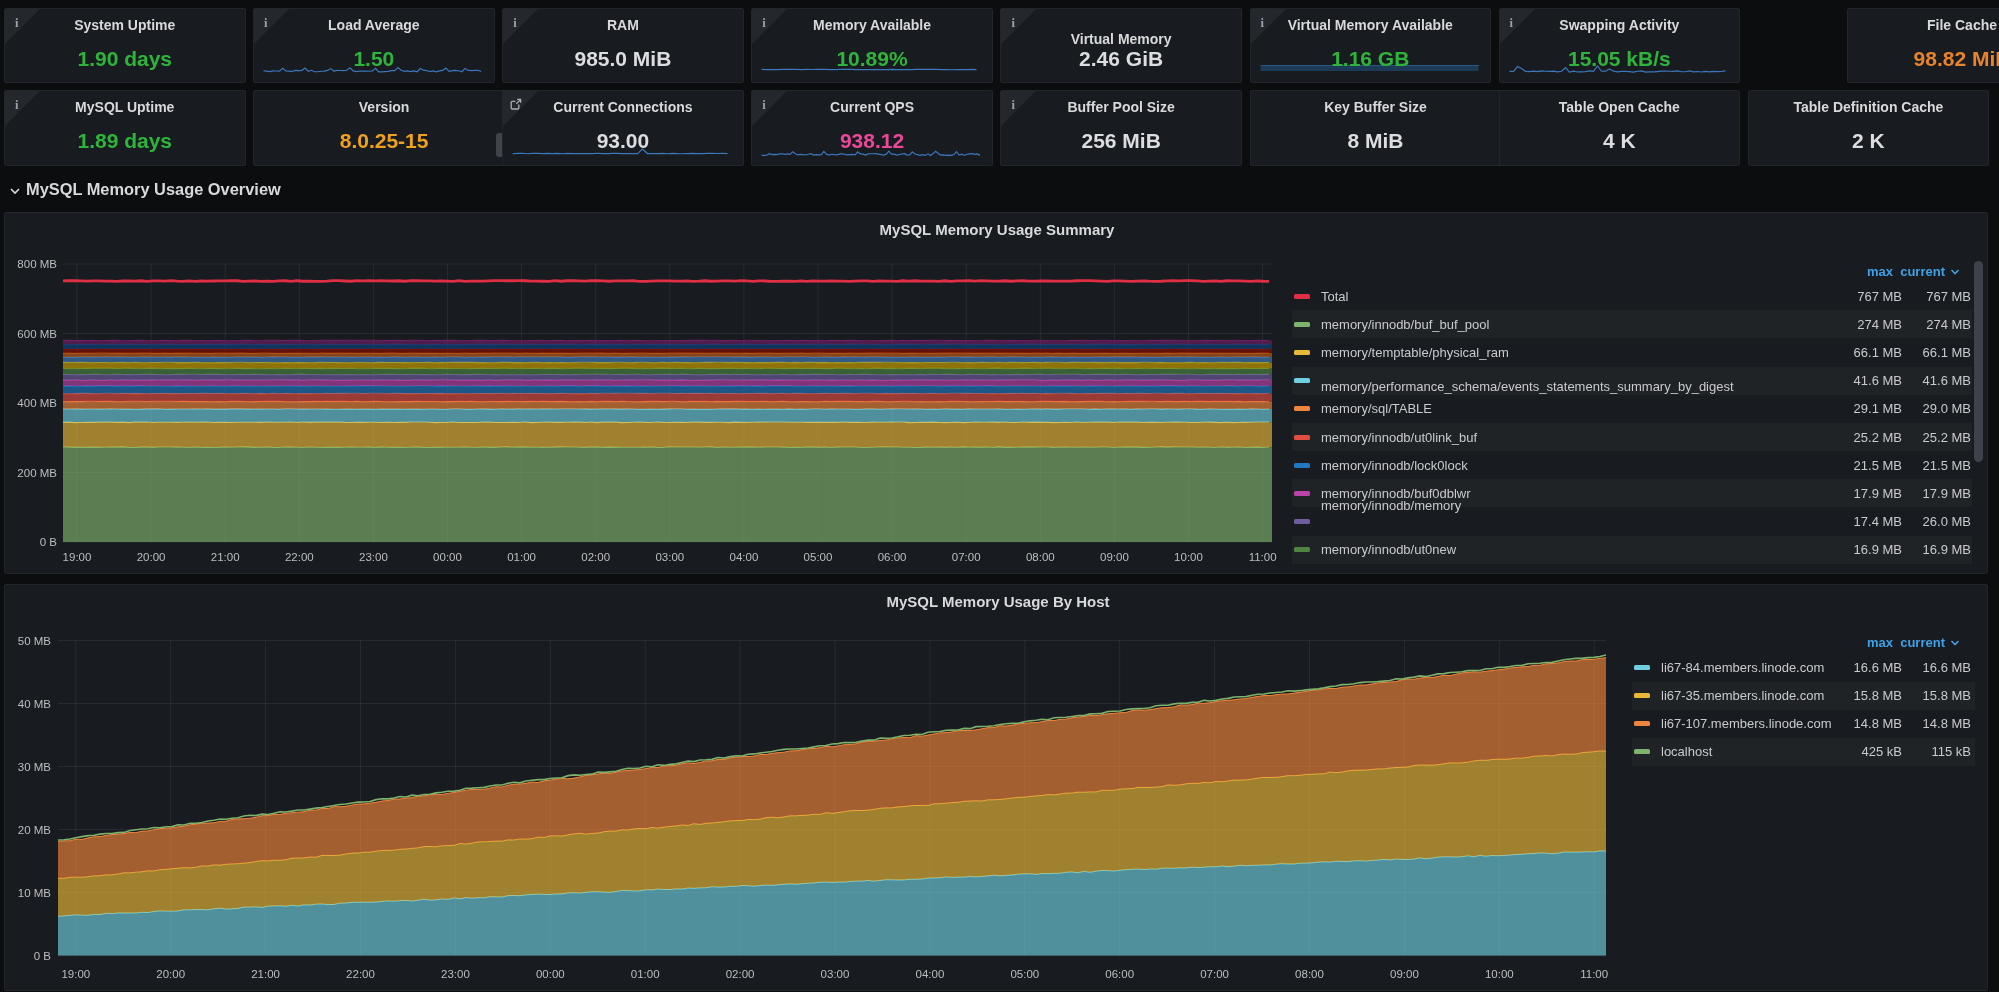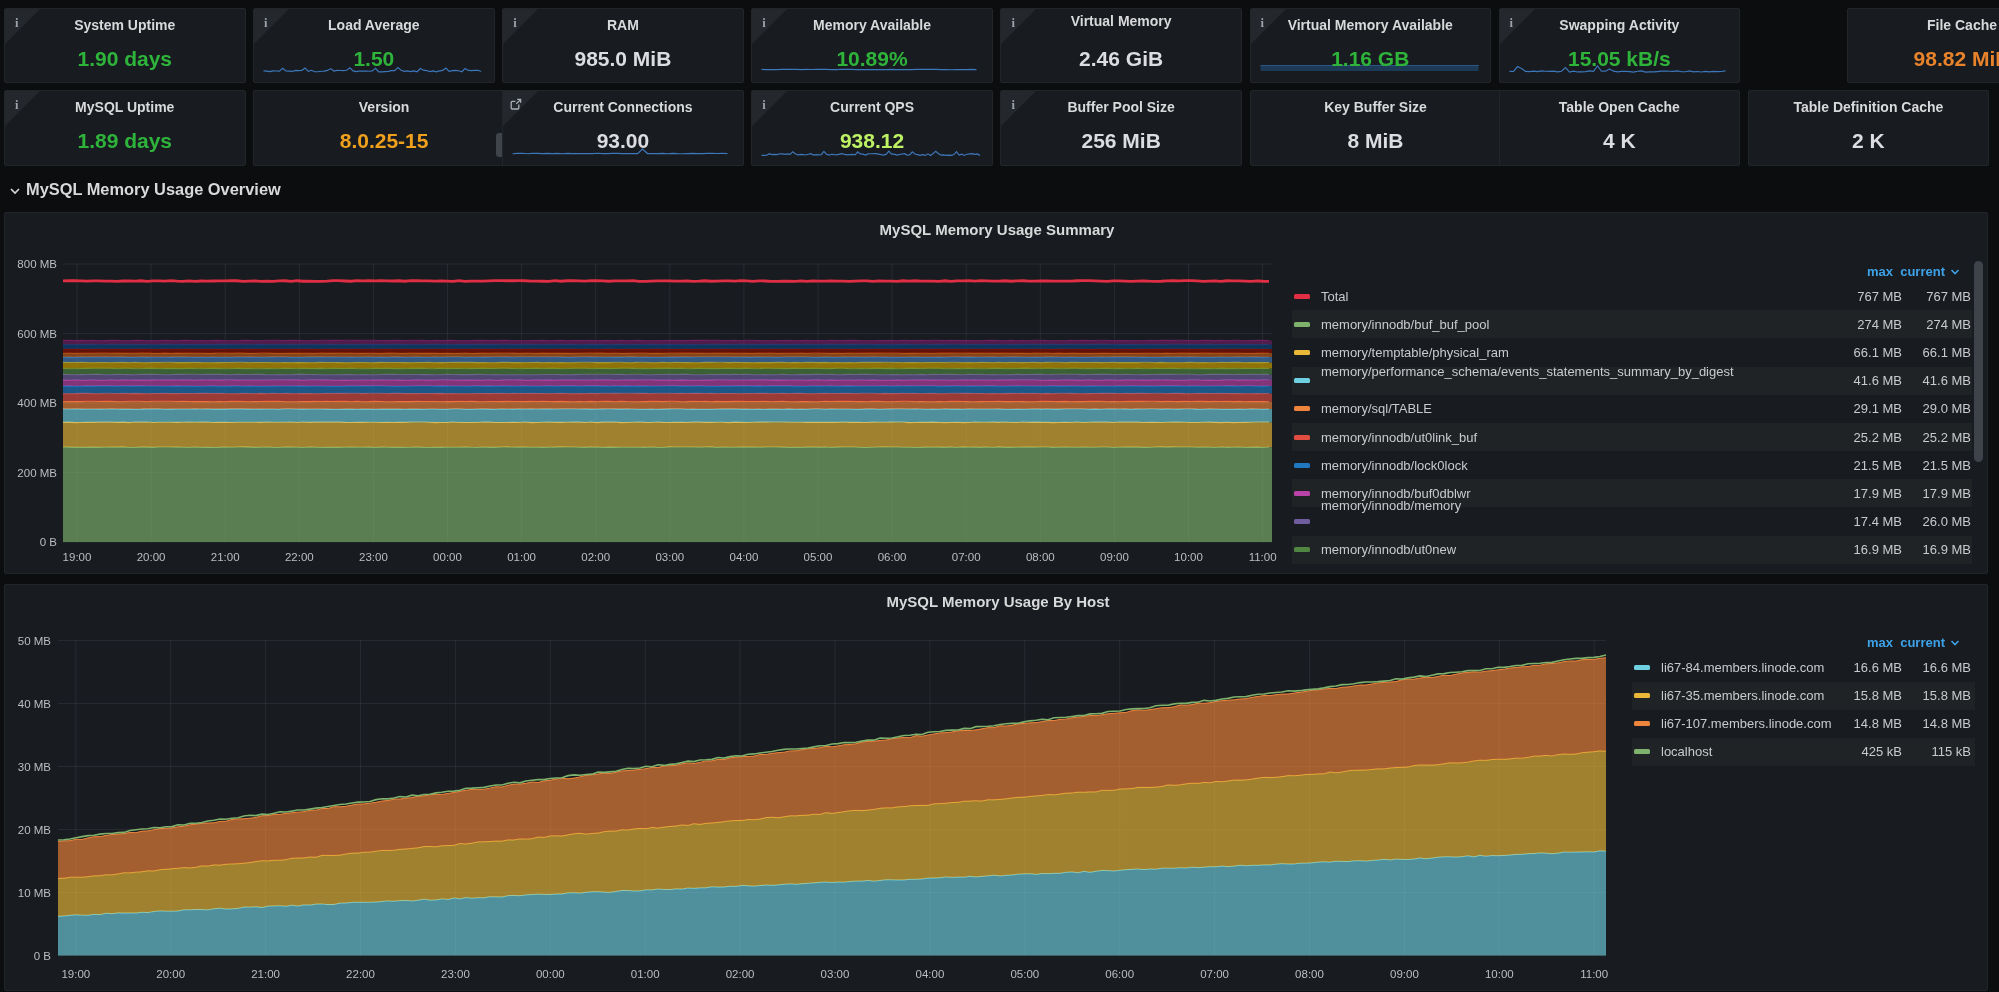--- a/index.html
+++ b/index.html
@@ -51,21 +51,21 @@
     <svg width="240" height="73" viewBox="0 0 240 73" style="left:0;top:0">
       <path d="M9.5,60.38 L14.5,60.59 L19.5,60.59 L24.5,60.67 L29.5,60.34 L34.5,60.37 L39.5,60.32 L44.5,60.36 L49.5,60.62 L54.5,60.32 L59.5,60.52 L64.5,60.36 L69.5,60.40 L74.5,60.47 L79.5,60.67 L84.5,60.55 L89.5,60.26 L94.5,60.39 L99.5,60.32 L104.5,60.69 L109.5,60.65 L114.5,60.65 L119.5,60.66 L124.5,60.62 L129.5,60.72 L134.5,60.65 L139.5,60.38 L144.5,60.67 L149.5,60.49 L154.5,60.63 L159.5,60.53 L164.5,60.46 L169.5,60.43 L174.5,60.46 L179.5,60.41 L184.5,60.31 L189.5,60.66 L194.5,60.65 L199.5,60.74 L204.5,60.60 L209.5,60.53 L214.5,60.62 L219.5,60.32 L224.5,60.59" fill="none" stroke="#3d77bb" stroke-width="1.2"></path>
     </svg>
     <div class="val" style="top:38.5px;color:#2fb43b">10.89%</div>
   </div>
 <div class="panel" style="left:1000.4px;top:7.5px;width:241.5px;height:75.0px">
     <svg width="35" height="35" style="left:0;top:0">
       <polygon points="0,0 35,0 0,35" fill="#24272c"></polygon>
     </svg>
     <div class="iico">i</div>
-    <div class="ptitle" style="top:4px">Virtual Memory</div>
+    <div class="ptitle" style="top:22px">Virtual Memory</div>
     <div class="val" style="top:38.5px;color:#dcdde0">2.46 GiB</div>
   </div>
 <div class="panel" style="left:1249.5px;top:7.5px;width:241.5px;height:75.0px">
     <svg width="35" height="35" style="left:0;top:0">
       <polygon points="0,0 35,0 0,35" fill="#24272c"></polygon>
     </svg>
     <div class="iico">i</div>
     <div class="ptitle" style="top:8px">Virtual Memory Available</div>
     <svg width="240" height="73" style="left:0;top:0">
       <rect x="9.5" y="56.5" width="218" height="5.5" fill="#1d3a57"></rect>
@@ -118,21 +118,21 @@
   </div>
 <div class="panel" style="left:751.3px;top:89.5px;width:241.5px;height:76.0px">
     <svg width="35" height="35" style="left:0;top:0">
       <polygon points="0,0 35,0 0,35" fill="#24272c"></polygon>
     </svg>
     <div class="iico">i</div>
     <div class="ptitle" style="top:8px">Current QPS</div>
     <svg width="240" height="74" viewBox="0 0 240 74" style="left:0;top:0">
       <path d="M9.5,64.35 L12.1,64.40 L14.7,64.28 L17.3,62.67 L19.9,63.68 L22.5,63.35 L25.1,63.56 L27.7,62.76 L30.3,62.88 L32.9,63.39 L35.5,62.94 L38.1,63.41 L40.7,60.70 L43.3,62.67 L45.9,63.92 L48.5,63.34 L51.1,63.53 L53.7,63.97 L56.3,63.22 L58.9,62.62 L61.5,64.07 L64.1,63.68 L66.7,63.82 L69.3,63.74 L71.9,60.40 L74.5,63.23 L77.1,64.02 L79.7,63.24 L82.3,63.64 L84.9,63.82 L87.5,63.13 L90.1,62.67 L92.7,63.45 L95.3,63.94 L97.9,63.68 L100.5,63.39 L103.1,63.78 L105.7,60.90 L108.3,62.86 L110.9,63.15 L113.5,64.13 L116.1,62.89 L118.7,62.73 L121.3,62.70 L123.9,62.58 L126.5,63.05 L129.1,63.65 L131.7,64.14 L134.3,63.16 L136.9,60.10 L139.5,63.08 L142.1,63.11 L144.7,64.06 L147.3,63.60 L149.9,63.02 L152.5,62.71 L155.1,64.07 L157.7,63.91 L160.3,60.80 L162.9,62.98 L165.5,63.59 L168.1,64.34 L170.7,63.69 L173.3,64.39 L175.9,62.83 L178.5,64.45 L181.1,62.61 L183.7,60.30 L186.3,62.55 L188.9,64.12 L191.5,63.87 L194.1,64.45 L196.7,64.11 L199.3,64.40 L201.9,63.58 L204.5,60.70 L207.1,64.00 L209.7,63.19 L212.3,64.45 L214.9,63.25 L217.5,62.89 L220.1,62.65 L222.7,63.43 L225.3,62.89 L227.9,64.37" fill="none" stroke="#3d77bb" stroke-width="1.2"></path>
     </svg>
-    <div class="val" style="top:38.5px;color:#bef264">938.12</div>
+    <div class="val" style="top:38.5px;color:#ec4899">938.12</div>
   </div>
 <div class="panel" style="left:1000.4px;top:89.5px;width:241.5px;height:76.0px">
     <svg width="35" height="35" style="left:0;top:0">
       <polygon points="0,0 35,0 0,35" fill="#24272c"></polygon>
     </svg>
     <div class="iico">i</div>
     <div class="ptitle" style="top:8px">Buffer Pool Size</div>
     <div class="val" style="top:38.5px;color:#dcdde0">256 MiB</div>
   </div>
 <div class="panel" style="left:1249.5px;top:89.5px;width:252px;height:76.0px">
@@ -243,21 +243,21 @@
     <div class="sw" style="left:1289px;top:108.7px;background:#7EB26D"></div>
     <div class="leg-row" style="left:1316px;top:103.7px">memory/innodb/buf_buf_pool</div>
     <div class="rv" style="left:1807px;top:103.7px;width:90px">274 MB</div>
     <div class="rv" style="left:1876px;top:103.7px;width:90px">274 MB</div>
     <div class="sw" style="left:1289px;top:136.9px;background:#EAB839"></div>
     <div class="leg-row" style="left:1316px;top:131.9px">memory/temptable/physical_ram</div>
     <div class="rv" style="left:1807px;top:131.9px;width:90px">66.1 MB</div>
     <div class="rv" style="left:1876px;top:131.9px;width:90px">66.1 MB</div>
     <div class="leg-stripe" style="left:1287px;top:153.5px;width:680px;height:28.2px"></div>
     <div class="sw" style="left:1289px;top:165.1px;background:#6ED0E0"></div>
-    <div class="leg-row" style="left:1316px;top:151px">memory/performance_schema/events_statements_summary_by_digest</div>
+    <div class="leg-row" style="left:1316px;top:166px">memory/performance_schema/events_statements_summary_by_digest</div>
     <div class="rv" style="left:1807px;top:160.1px;width:90px">41.6 MB</div>
     <div class="rv" style="left:1876px;top:160.1px;width:90px">41.6 MB</div>
     <div class="sw" style="left:1289px;top:193.3px;background:#EF843C"></div>
     <div class="leg-row" style="left:1316px;top:188.3px">memory/sql/TABLE</div>
     <div class="rv" style="left:1807px;top:188.3px;width:90px">29.1 MB</div>
     <div class="rv" style="left:1876px;top:188.3px;width:90px">29.0 MB</div>
     <div class="leg-stripe" style="left:1287px;top:209.9px;width:680px;height:28.2px"></div>
     <div class="sw" style="left:1289px;top:221.5px;background:#E24D42"></div>
     <div class="leg-row" style="left:1316px;top:216.5px">memory/innodb/ut0link_buf</div>
     <div class="rv" style="left:1807px;top:216.5px;width:90px">25.2 MB</div>

